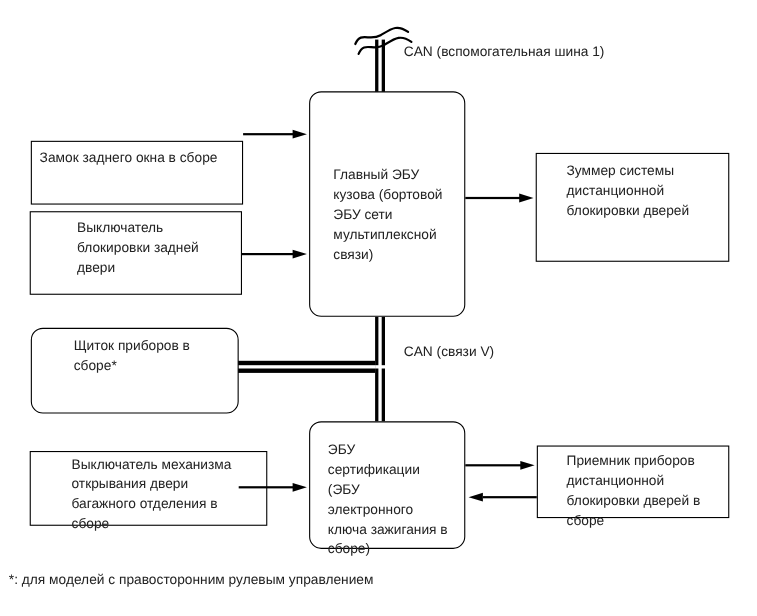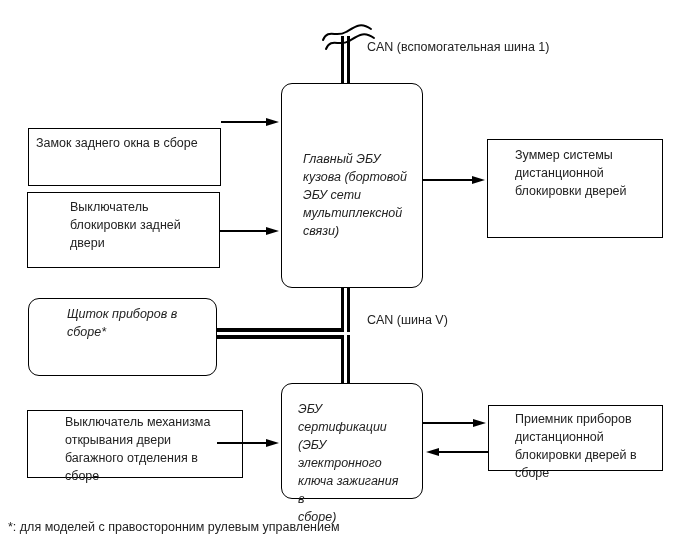--- a/index.html
+++ b/index.html
@@ -14,21 +14,21 @@
     color: #222222;
     overflow: hidden;
     border-radius: 21px;
   }
   .box {
     position: absolute;
     background: #ffffff;
     border: 1.4px solid #000000;
     box-sizing: border-box;
   }
-  .rounded { border-radius: 11px; font-style: italic; }
+  .rounded { border-radius: 11px; }
   .box-text {
     font-size: 12.5px;
     line-height: 18px;
     white-space: pre-line;
     color: #222222;
   }
   .bus-label, .footnote {
     position: absolute;
     font-size: 12.5px;
     line-height: 14px;
@@ -86,21 +86,21 @@
   <div class="bus-v" style="left:341px; top:36px; height:48px;"></div>
   <svg class="squiggle" width="58" height="36" viewBox="0 0 58 36">
     <path d="M2,20 C7,8 15,18 25,12 S40,2 50,9" fill="none" stroke="#000000" stroke-width="2" stroke-linecap="round"></path>
     <path d="M5,29 C10,17 18,27 28,21 S43,11 53,18" fill="none" stroke="#000000" stroke-width="2" stroke-linecap="round"></path>
   </svg>
   <div class="bus-label" style="left:367px; top:40px;">CAN (вспомогательная шина 1)</div>
 
   <div class="bus-h" style="left:216px; top:328px; width:134px;"></div>
   <div class="bus-v" style="left:341px; top:288px; height:95px;"></div>
   <div class="bus-junction-patch" style="left:341px; top:332px; width:9px; height:3px;"></div>
-  <div class="bus-label" style="left:367px; top:313px;">CAN (шина V)</div>
+  <div class="bus-label" style="left:367px; top:313px;">CAN (связи V)</div>
 
   <div class="box" style="left:28px; top:84px; width:193px; height:58px; padding:5px 8px 0 7px;margin-top:44px;">
     <div class="box-text">Замок заднего окна в сборе</div>
   </div>
 
   <div class="box rounded" style="left:28px; top:298px; width:189px; height:78px; padding:6px 6px 0 38px;">
     <div class="box-text">Щиток приборов в
 сборе*</div>
   </div>
 

